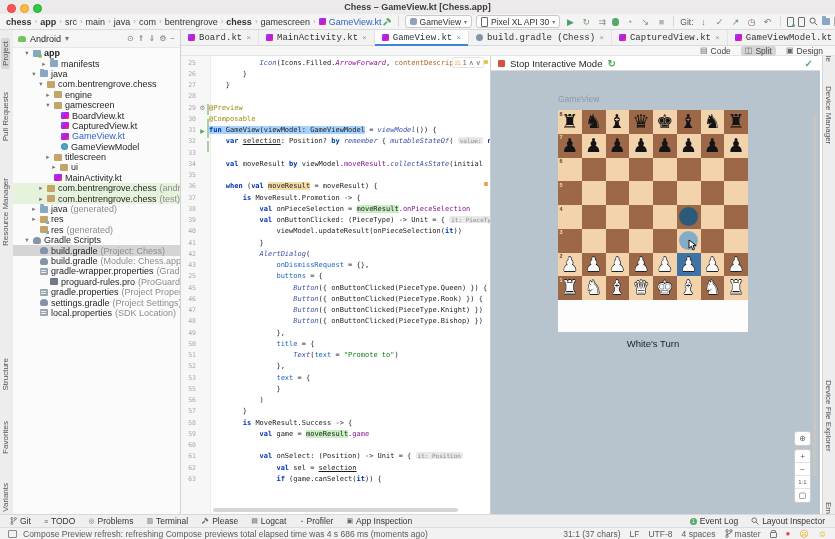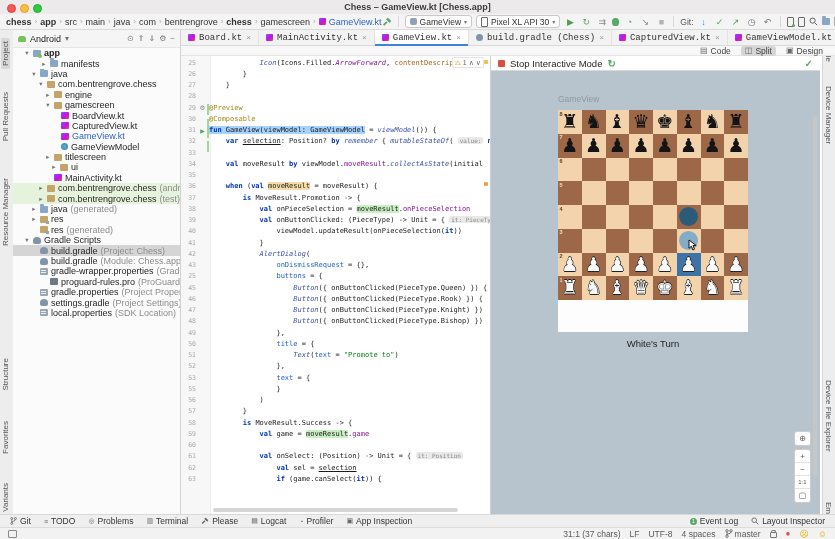--- a/index.html
+++ b/index.html
@@ -876,20 +876,21 @@
             <circle cx="3.2" cy="3.2" r="2.3" fill="none" stroke="#666" stroke-width="0.9"></circle>
             <line x1="5" y1="5" x2="7.4" y2="7.4" stroke="#666" stroke-width="0.9"></line>
           </svg>
           <span>Layout Inspector</span>
         </div>
       </div>
     </div>
 
   <div class="abs statusbar">
     <span class="sb-ico"></span>
+    <span>Compose Preview refresh: refreshing Compose previews total elapsed time was 4 s 686 ms (moments ago)</span>
     <div class="sb-right">
       <span>31:1 (37 chars)</span>
       <span>LF</span>
       <span>UTF-8</span>
       <span>4 spaces</span>
       <span style="display:flex;align-items:center;gap:2px;">
         <svg width="8" height="9" viewBox="0 0 8 9">
             <circle cx="2" cy="1.8" r="1.2" fill="none" stroke="#666" stroke-width="0.9"></circle>
             <circle cx="6" cy="1.8" r="1.2" fill="none" stroke="#666" stroke-width="0.9"></circle>
             <circle cx="2" cy="7.2" r="1.2" fill="none" stroke="#666" stroke-width="0.9"></circle>

